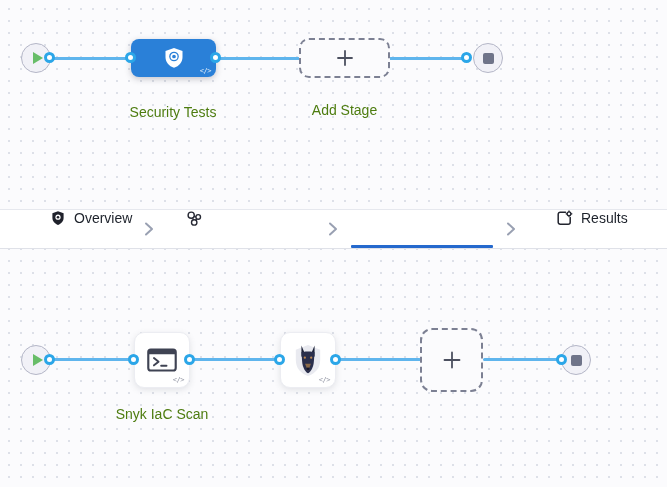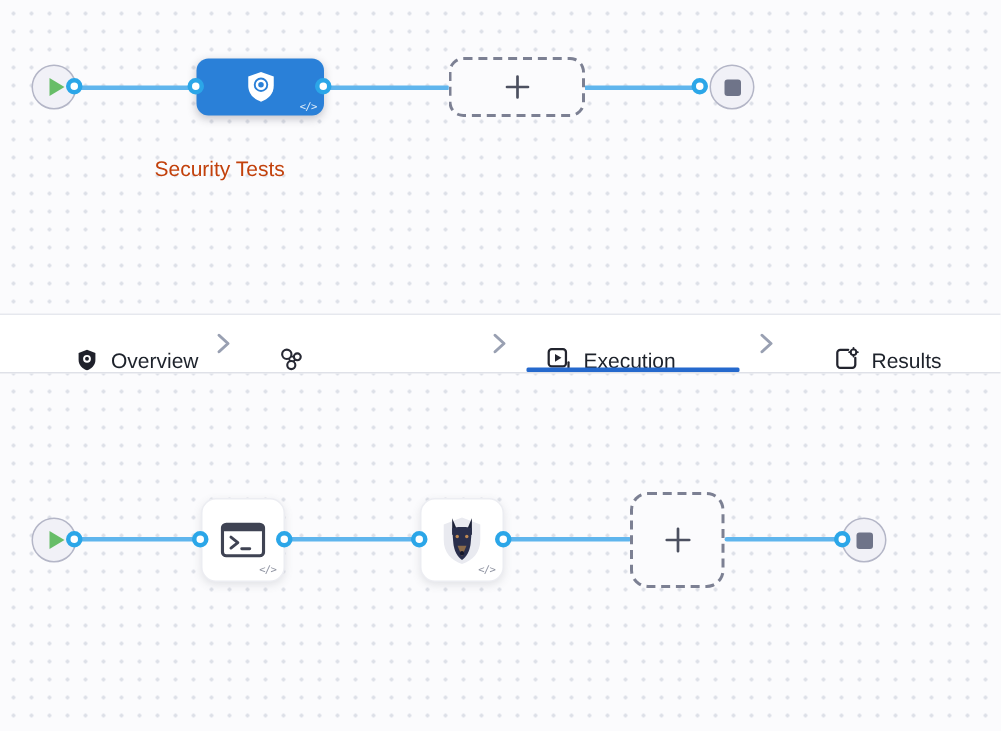--- a/index.html
+++ b/index.html
@@ -34,26 +34,26 @@
        box-shadow:0 2px 6px rgba(96,97,112,.16);
        display:flex;align-items:center;justify-content:center;z-index:3;cursor:pointer;}
   .code-badge{position:absolute;right:5px;bottom:2px;font-size:7px;letter-spacing:-.5px;
        font-family:"DejaVu Sans Mono",monospace;line-height:1;}
   .code-badge.on-blue{color:rgba(255,255,255,.85);}
   .code-badge.on-white{color:#9094a2;bottom:3px;}
   
   .add-box{position:absolute;border:2px dashed #7c8093;background:#fbfbfd;box-sizing:border-box;
        display:flex;align-items:center;justify-content:center;z-index:3;cursor:pointer;}
   
-  .node-label{position:absolute;font-size:14px;line-height:20px;color:#c2410c;
-       z-index:2;}
+  .node-label{position:absolute;font-size:14px;line-height:20px;color:#4d7c0f;
+       text-align:center;z-index:2;}
   
   .tab-bar{position:absolute;left:0;top:209px;width:667px;height:38px;background:#fff;
        border-top:1px solid #e6e8ee;border-bottom:1px solid #dfe1e8;box-sizing:content-box;z-index:5;}
-  .tab{position:absolute;top:0;height:38px;display:flex;align-items:flex-end;gap:8px;
+  .tab{position:absolute;top:0;height:38px;display:flex;align-items:flex-start;gap:8px;
        font-size:14px;font-weight:500;color:#1d222b;cursor:pointer;white-space:nowrap;}
   .tab-sep{position:absolute;top:12px;width:12px;height:14px;}
   .tab-underline{position:absolute;left:351px;top:35px;width:142px;height:3px;
        background:#2569cd;border-radius:1px;}
   svg{display:block;}
 </style>
 </head>
 <body>
 
 <div class="abs" style="left:0;top:0;width:667px;height:209px;">
@@ -87,20 +87,21 @@
       </svg>
     </span>
   </div>
 
   <div class="dot" style="left:461px;top:52px;"></div>
   <div class="circle-node" style="left:473px;top:43px;">
     <div class="stop-sq"></div>
   </div>
 
   <div class="node-label" style="left:103px;top:102px;width:140px;">Security Tests</div>
+  <div class="node-label" style="left:284px;top:100px;width:121px;">Add Stage</div>
 </div>
 
 <div class="tab-bar">
 
   <div class="tab" style="left:50px;">
     <span>
       <svg width="16" height="16" viewBox="0 0 16 16">
         <path d="M8 1.2 L13.6 3.3 V7.8 C13.6 11.4 11.1 13.8 8 14.9 C4.9 13.8 2.4 11.4 2.4 7.8 V3.3 Z" fill="#1f212b"></path>
         <circle cx="8" cy="7.2" r="2.6" fill="#ffffff"></circle>
         <circle cx="8" cy="7.2" r="1.3" fill="#1f212b"></circle>
@@ -125,30 +126,20 @@
       </svg>
     </span>
   </div>
 
   <span class="tab-sep" style="left:327px;">
     <svg width="12" height="14" viewBox="0 0 12 14">
         <path d="M3 1.5 L9 7 L3 12.5" fill="none" stroke="#99a0b2" stroke-width="2" stroke-linecap="round" stroke-linejoin="round"></path>
       </svg>
   </span>
 
-  <div class="tab" style="left:364px;">
-    <span>
-      <svg width="17" height="17" viewBox="0 0 17 17">
-        <rect x="1.8" y="1.8" width="11.5" height="11.5" rx="2" fill="none" stroke="#22242e" stroke-width="1.5"></rect>
-        <path d="M6 5 L10.3 7.55 L6 10.1 Z" fill="#22242e"></path>
-        <path d="M15 10.5 V14" stroke="#22242e" stroke-width="1.5" stroke-linecap="round"></path>
-      </svg>
-    </span>
-    <span>Execution</span>
-  </div>
 
   <span class="tab-sep" style="left:505px;">
     <svg width="12" height="14" viewBox="0 0 12 14">
         <path d="M3 1.5 L9 7 L3 12.5" fill="none" stroke="#99a0b2" stroke-width="2" stroke-linecap="round" stroke-linejoin="round"></path>
       </svg>
   </span>
 
   <div class="tab" style="left:556px;">
     <span>
       <svg width="17" height="17" viewBox="0 0 17 17">
@@ -213,13 +204,14 @@
         <path d="M11 3.5 V18.5 M3.5 11 H18.5" stroke="#4c5060" stroke-width="1.8" stroke-linecap="round"></path>
       </svg>
     </span>
   </div>
 
   <div class="dot" style="left:556px;top:107px;"></div>
   <div class="circle-node" style="left:561px;top:98px;">
     <div class="stop-sq"></div>
   </div>
 
+  <div class="node-label" style="left:92px;top:157px;width:140px;">Snyk IaC Scan</div>
 </div>
 
 </body></html>

